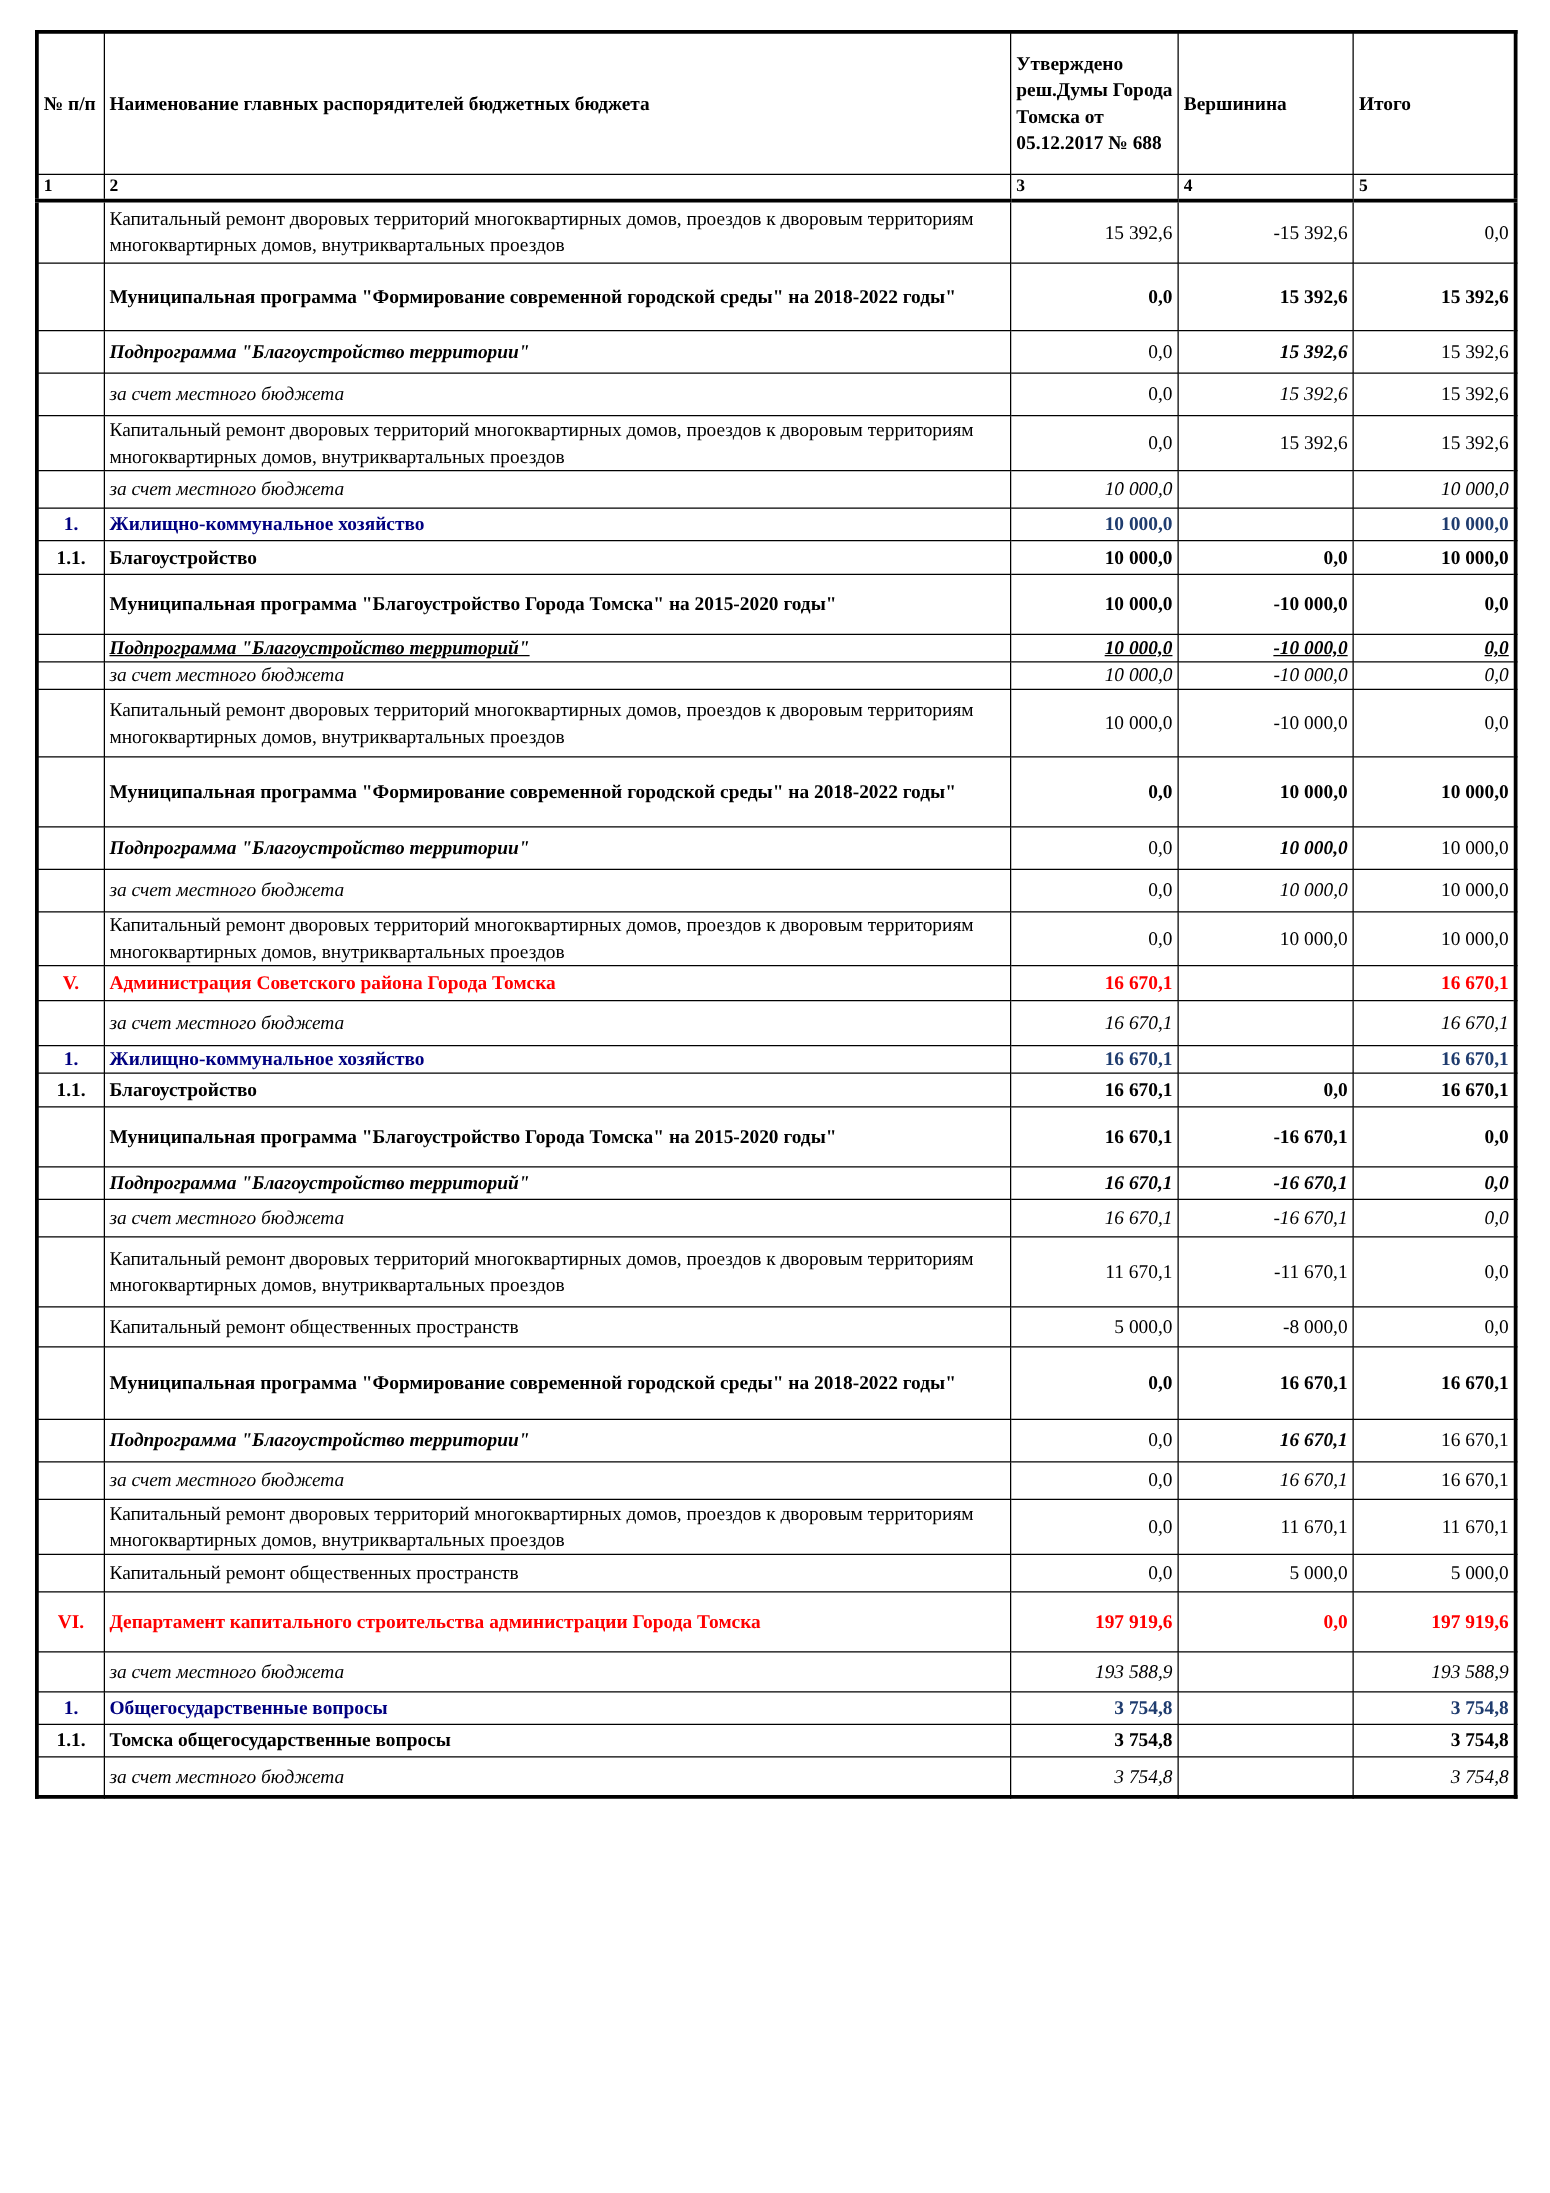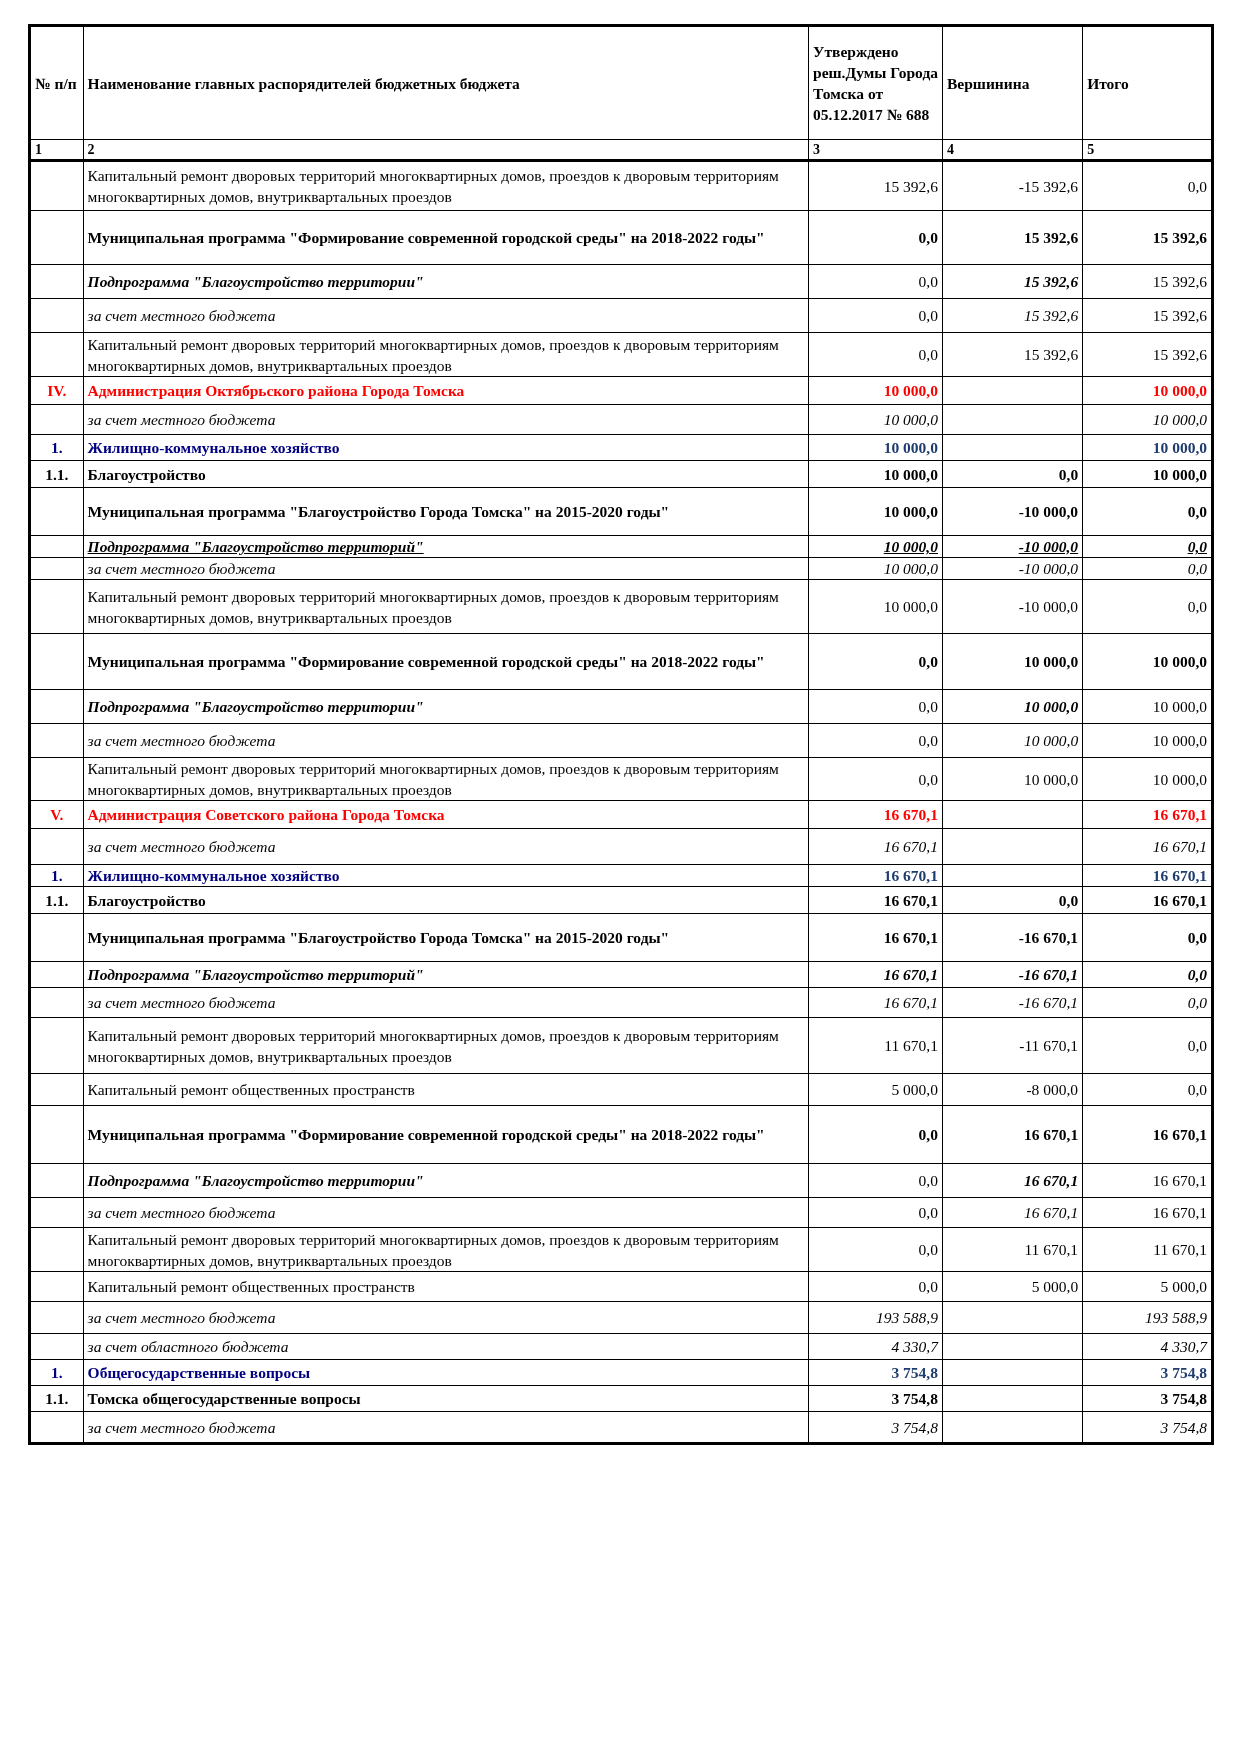--- a/index.html
+++ b/index.html
@@ -86,27 +86,20 @@
           <td class="val it">15 392,6</td>
           <td class="val">15 392,6</td>
         </tr>
         <tr style="height: 44px;">
           <td class="num"></td>
           <td class="name">Капитальный ремонт дворовых территорий многоквартирных домов, проездов к дворовым территориям многоквартирных домов, внутриквартальных проездов</td>
           <td class="val">0,0</td>
           <td class="val">15 392,6</td>
           <td class="val">15 392,6</td>
         </tr>
-        <tr class="red" style="height: 28px;">
-          <td class="num">IV.</td>
-          <td class="name">Администрация Октябрьского района Города Томска</td>
-          <td class="val">10 000,0</td>
-          <td class="val"></td>
-          <td class="val">10 000,0</td>
-        </tr>
         <tr class="italic" style="height: 30px;">
           <td class="num"></td>
           <td class="name">за счет местного бюджета</td>
           <td class="val">10 000,0</td>
           <td class="val"></td>
           <td class="val">10 000,0</td>
         </tr>
         <tr class="blue" style="height: 26px;">
           <td class="num">1.</td>
           <td class="name">Жилищно-коммунальное хозяйство</td>
@@ -268,33 +261,33 @@
           <td class="val">11 670,1</td>
           <td class="val">11 670,1</td>
         </tr>
         <tr style="height: 30px;">
           <td class="num"></td>
           <td class="name">Капитальный ремонт общественных пространств</td>
           <td class="val">0,0</td>
           <td class="val">5 000,0</td>
           <td class="val">5 000,0</td>
         </tr>
+        <tr class="red" style="height: 48px;">
+          <td class="num">VI.</td>
+          <td class="name">Департамент капитального строительства администрации Города Томска</td>
+          <td class="val">197 919,6</td>
+          <td class="val">0,0</td>
+          <td class="val">197 919,6</td>
+        </tr>
         <tr class="italic" style="height: 32px;">
           <td class="num"></td>
           <td class="name">за счет местного бюджета</td>
           <td class="val">193 588,9</td>
           <td class="val"></td>
           <td class="val">193 588,9</td>
-        </tr>
-        <tr class="italic" style="height: 26px;">
-          <td class="num"></td>
-          <td class="name">за счет областного бюджета</td>
-          <td class="val">4 330,7</td>
-          <td class="val"></td>
-          <td class="val">4 330,7</td>
         </tr>
         <tr class="blue" style="height: 26px;">
           <td class="num">1.</td>
           <td class="name">Общегосударственные вопросы</td>
           <td class="val">3 754,8</td>
           <td class="val"></td>
           <td class="val">3 754,8</td>
         </tr>
         <tr class="bold" style="height: 26px;">
           <td class="num">1.1.</td>

